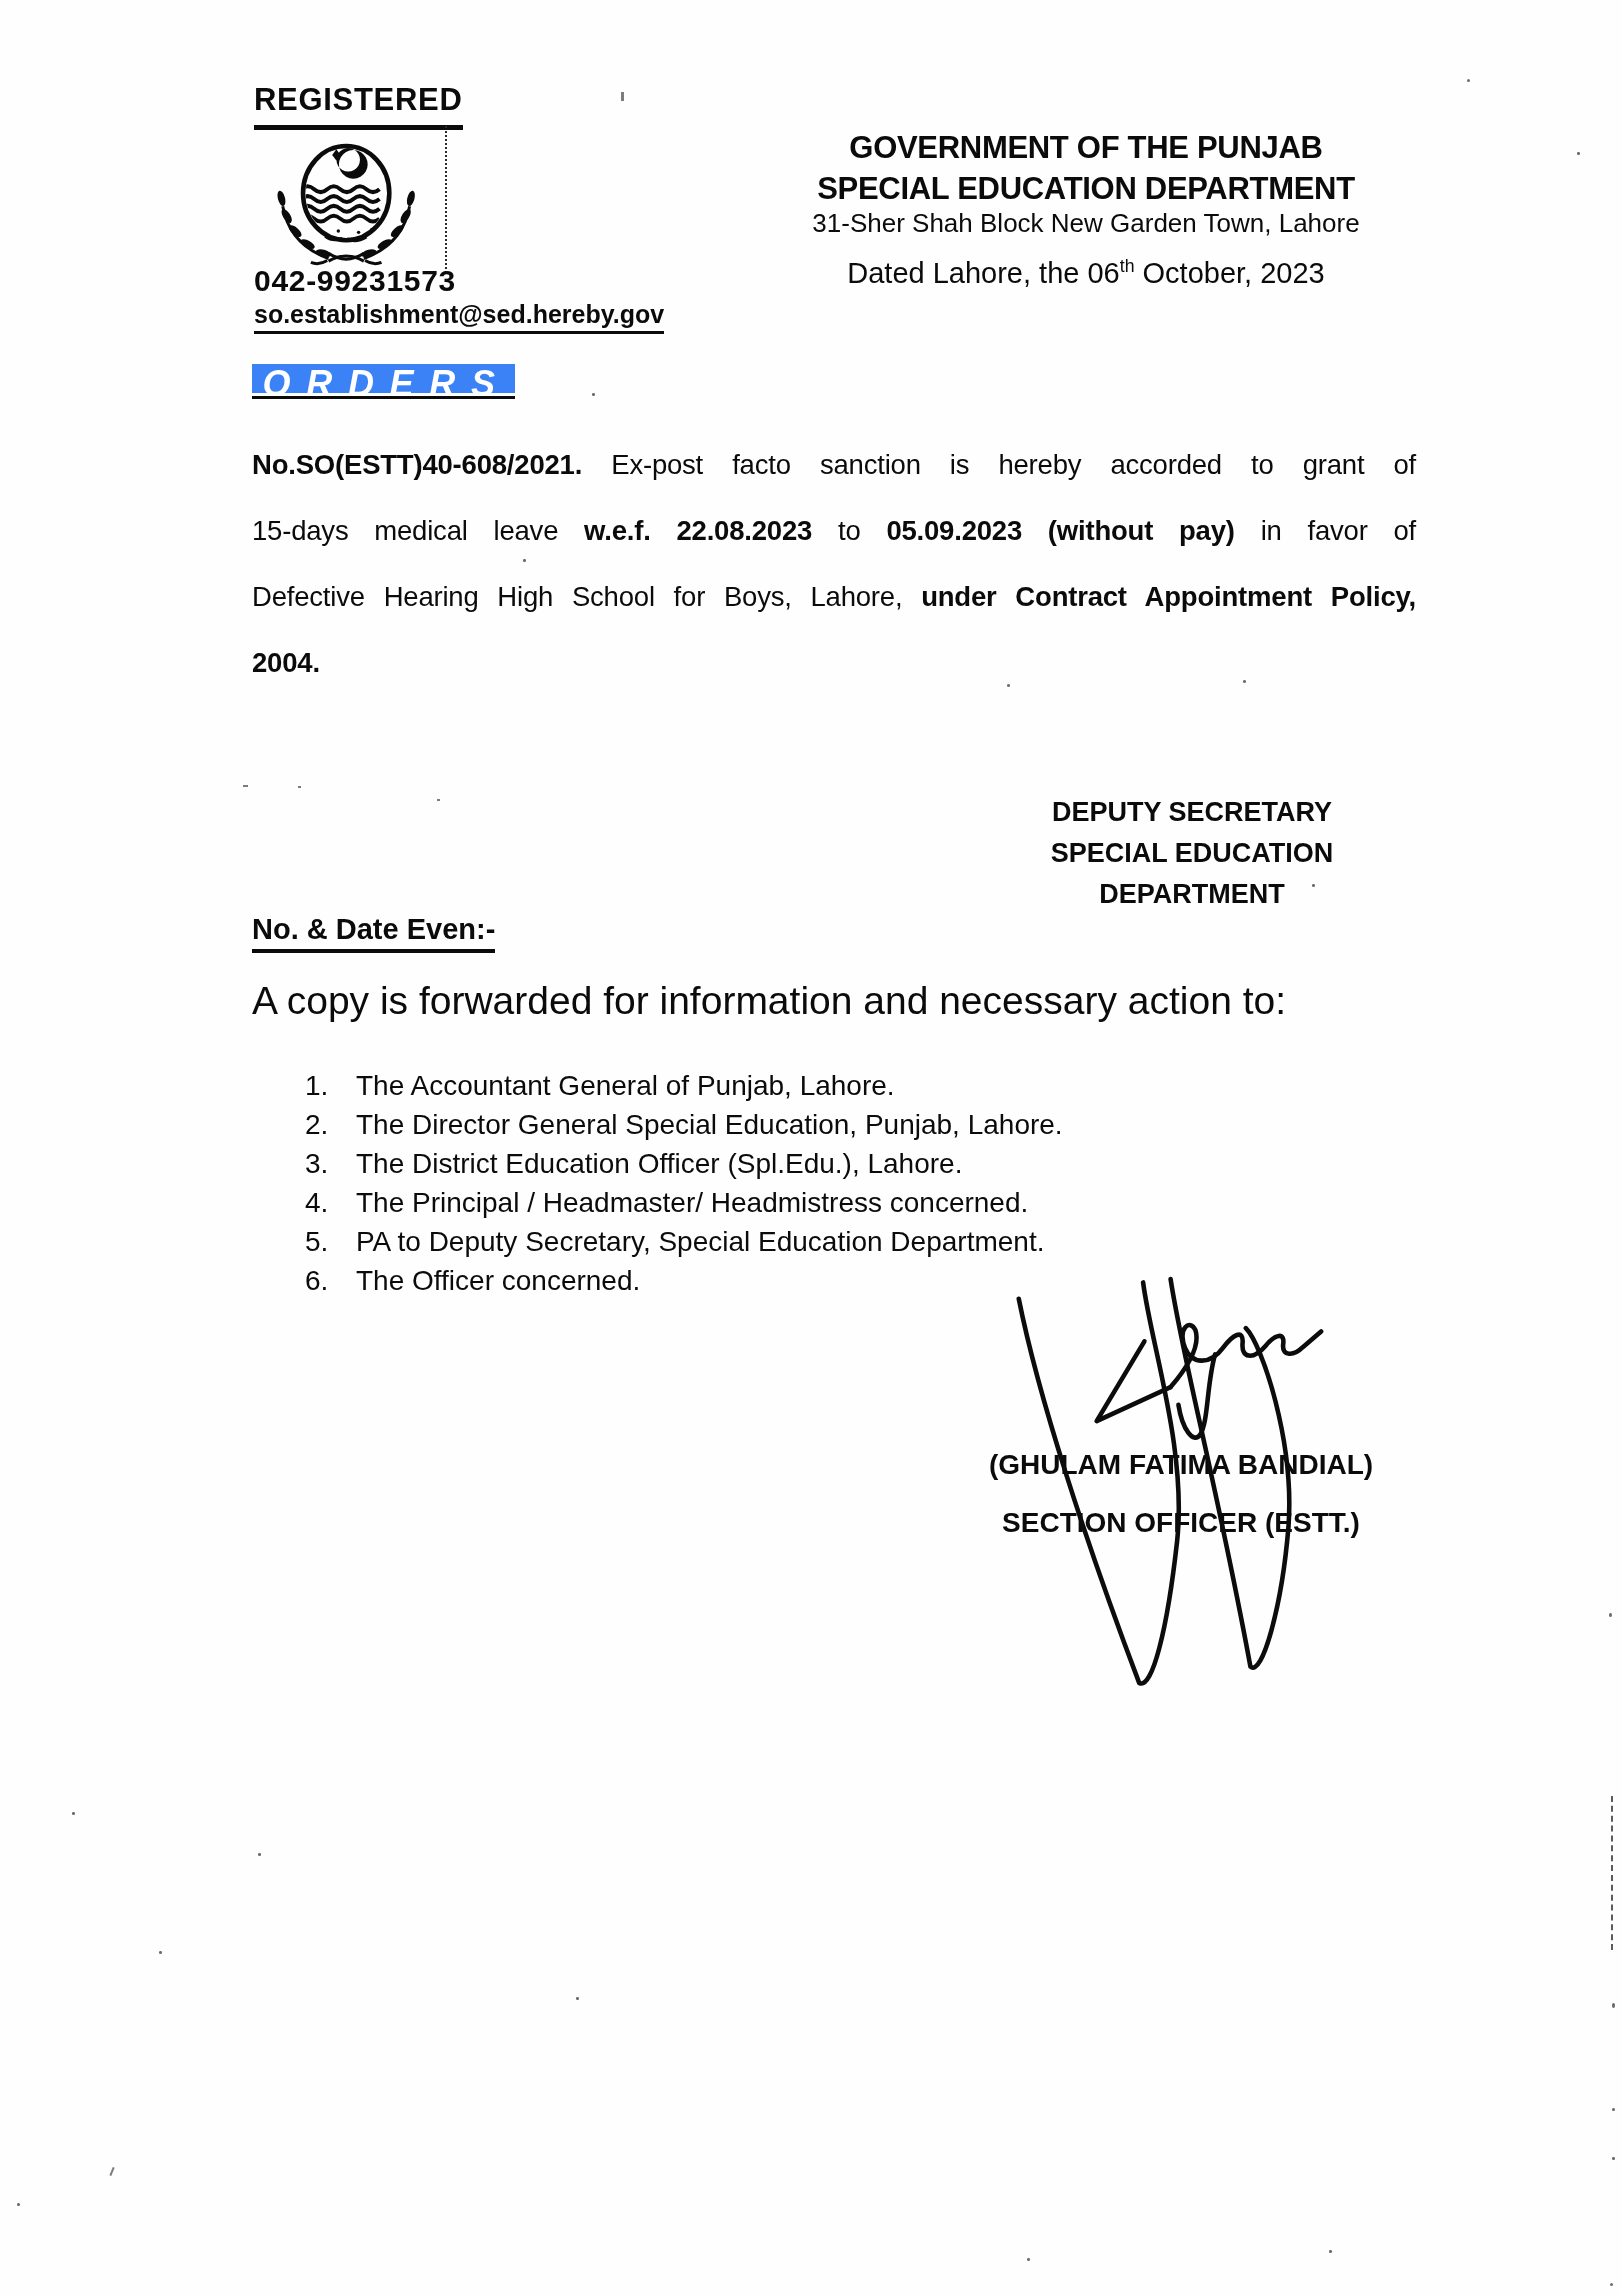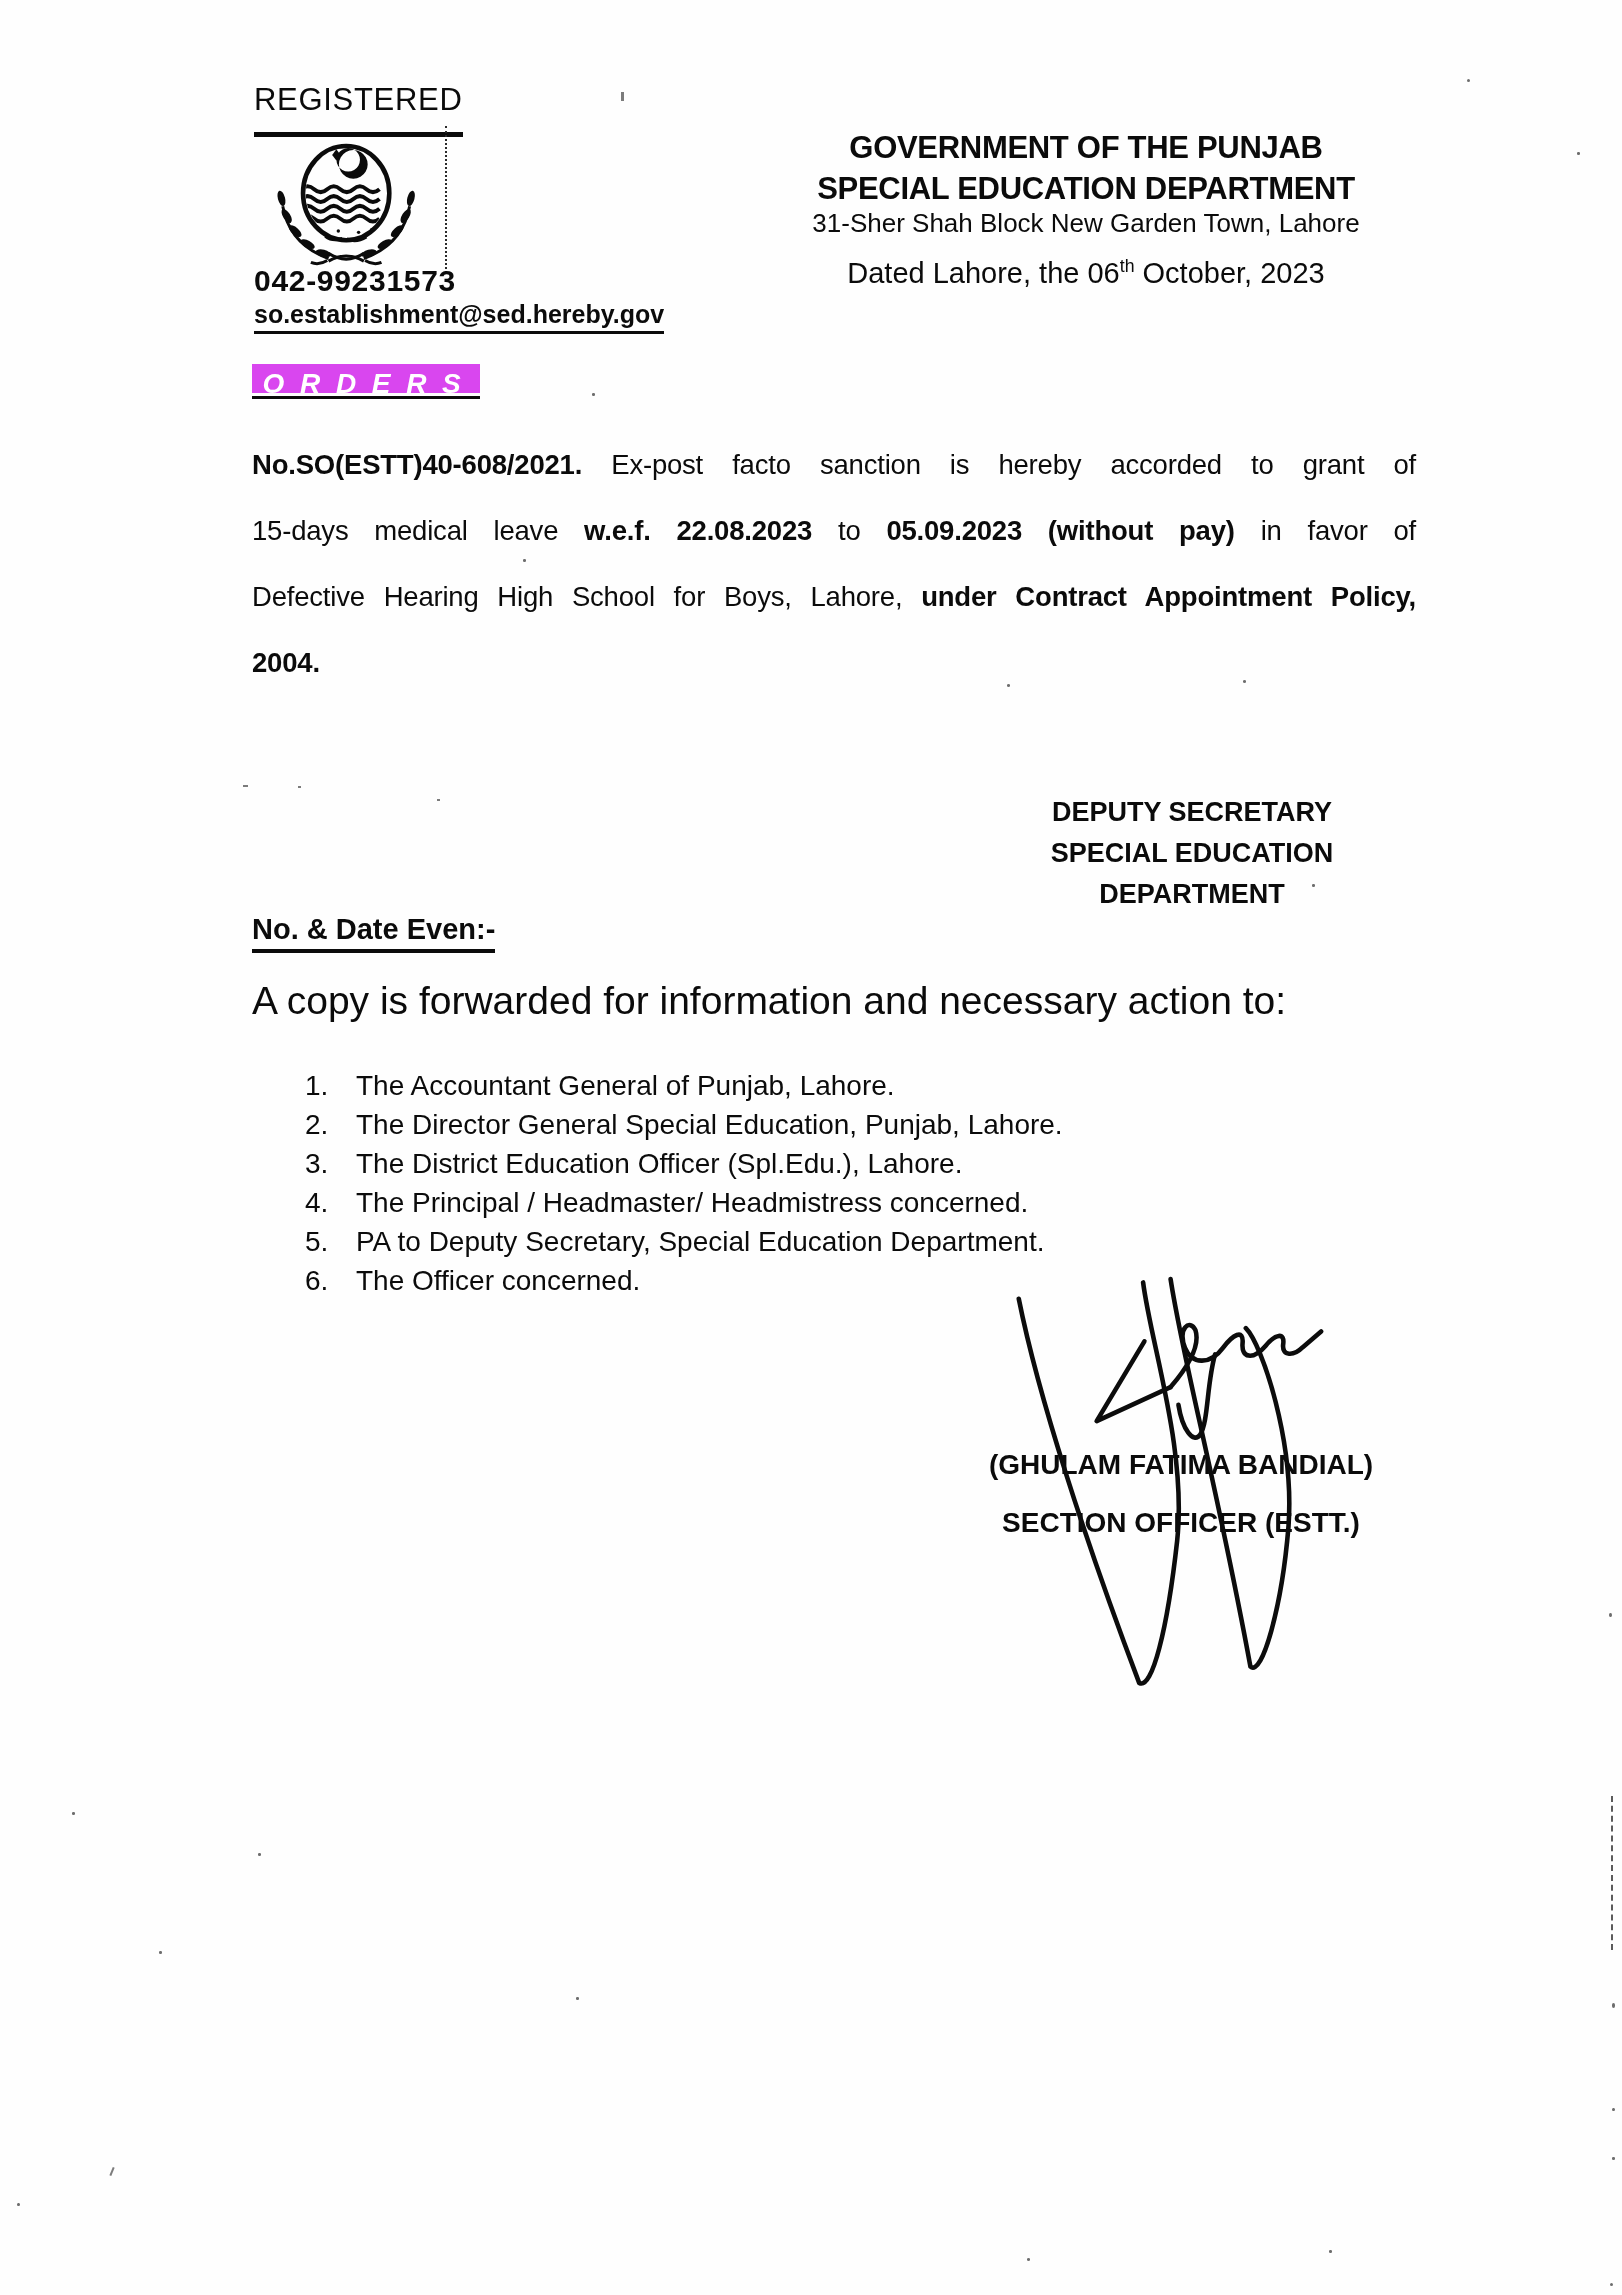--- a/index.html
+++ b/index.html
@@ -4,40 +4,40 @@
 <style>
   html,body{margin:0;padding:0;background:#ffffff;}
   .page{
     position:relative;width:1622px;height:2295px;background:#fefefe;
     font-family:"Liberation Sans",sans-serif;color:#0b0b0b;overflow:hidden;
   }
   .abs{position:absolute;}
   .b{font-weight:700;}
   
   .registered{
-    left:254px;top:82px;font-size:31px;font-weight:400;letter-spacing:0.7px;
-    border-bottom:5.9px solid #0b0b0b;padding-bottom:14px;display:inline-block;
+    left:254px;top:82px;font-size:31px;font-weight:700;letter-spacing:0.7px;
+    border-bottom:5.9px solid #0b0b0b;padding-bottom:7px;display:inline-block;
   }
   .crest{left:263px;top:133px;width:167px;height:134px;}
   .vdots{left:445px;top:126px;height:147px;width:0;border-left:2px dotted #2a2a2a;}
   .phone{left:254px;top:264px;font-size:30px;font-weight:700;letter-spacing:0.7px;}
   .email{
     left:254px;top:300px;font-size:25px;font-weight:700;
     border-bottom:3.3px solid #0b0b0b;padding-bottom:2px;display:inline-block;
   }
   
   .hdr{left:759px;top:127px;width:654px;text-align:center;}
   .hdr .l1,.hdr .l2{font-size:31px;font-weight:700;line-height:41px;letter-spacing:-0.3px;}
   .hdr .addr{font-size:26px;line-height:31px;margin-top:-1.3px;}
   .dateline{font-size:29px;line-height:39px;margin-top:15.7px;}
   .dateline sup{font-size:17.7px;line-height:0;}
   
   .orders-wrap{left:252px;top:364px;border-bottom:3.3px solid #0b0b0b;padding-bottom:3.3px;display:inline-block;}
   .orders-box{
-    background:#d946ef;color:#ffffff;font-size:28px;font-weight:700;font-style:italic;
+    background:#3b82f6;color:#ffffff;font-size:36px;font-weight:700;font-style:italic;
     letter-spacing:15.7px;line-height:39px;height:29px;padding:0 3.9px 0 10.5px;display:block;
   }
   
   .para{left:252px;top:432px;width:1164px;font-size:27.5px;letter-spacing:-0.2px;}
   .pline{line-height:66px;text-align:justify;text-align-last:justify;white-space:normal;}
   .pline.last{text-align:left;text-align-last:left;}
   
   .deputy{left:1022px;top:792px;width:340px;text-align:center;font-weight:700;font-size:27px;line-height:41px;}
   
   .nodate{

